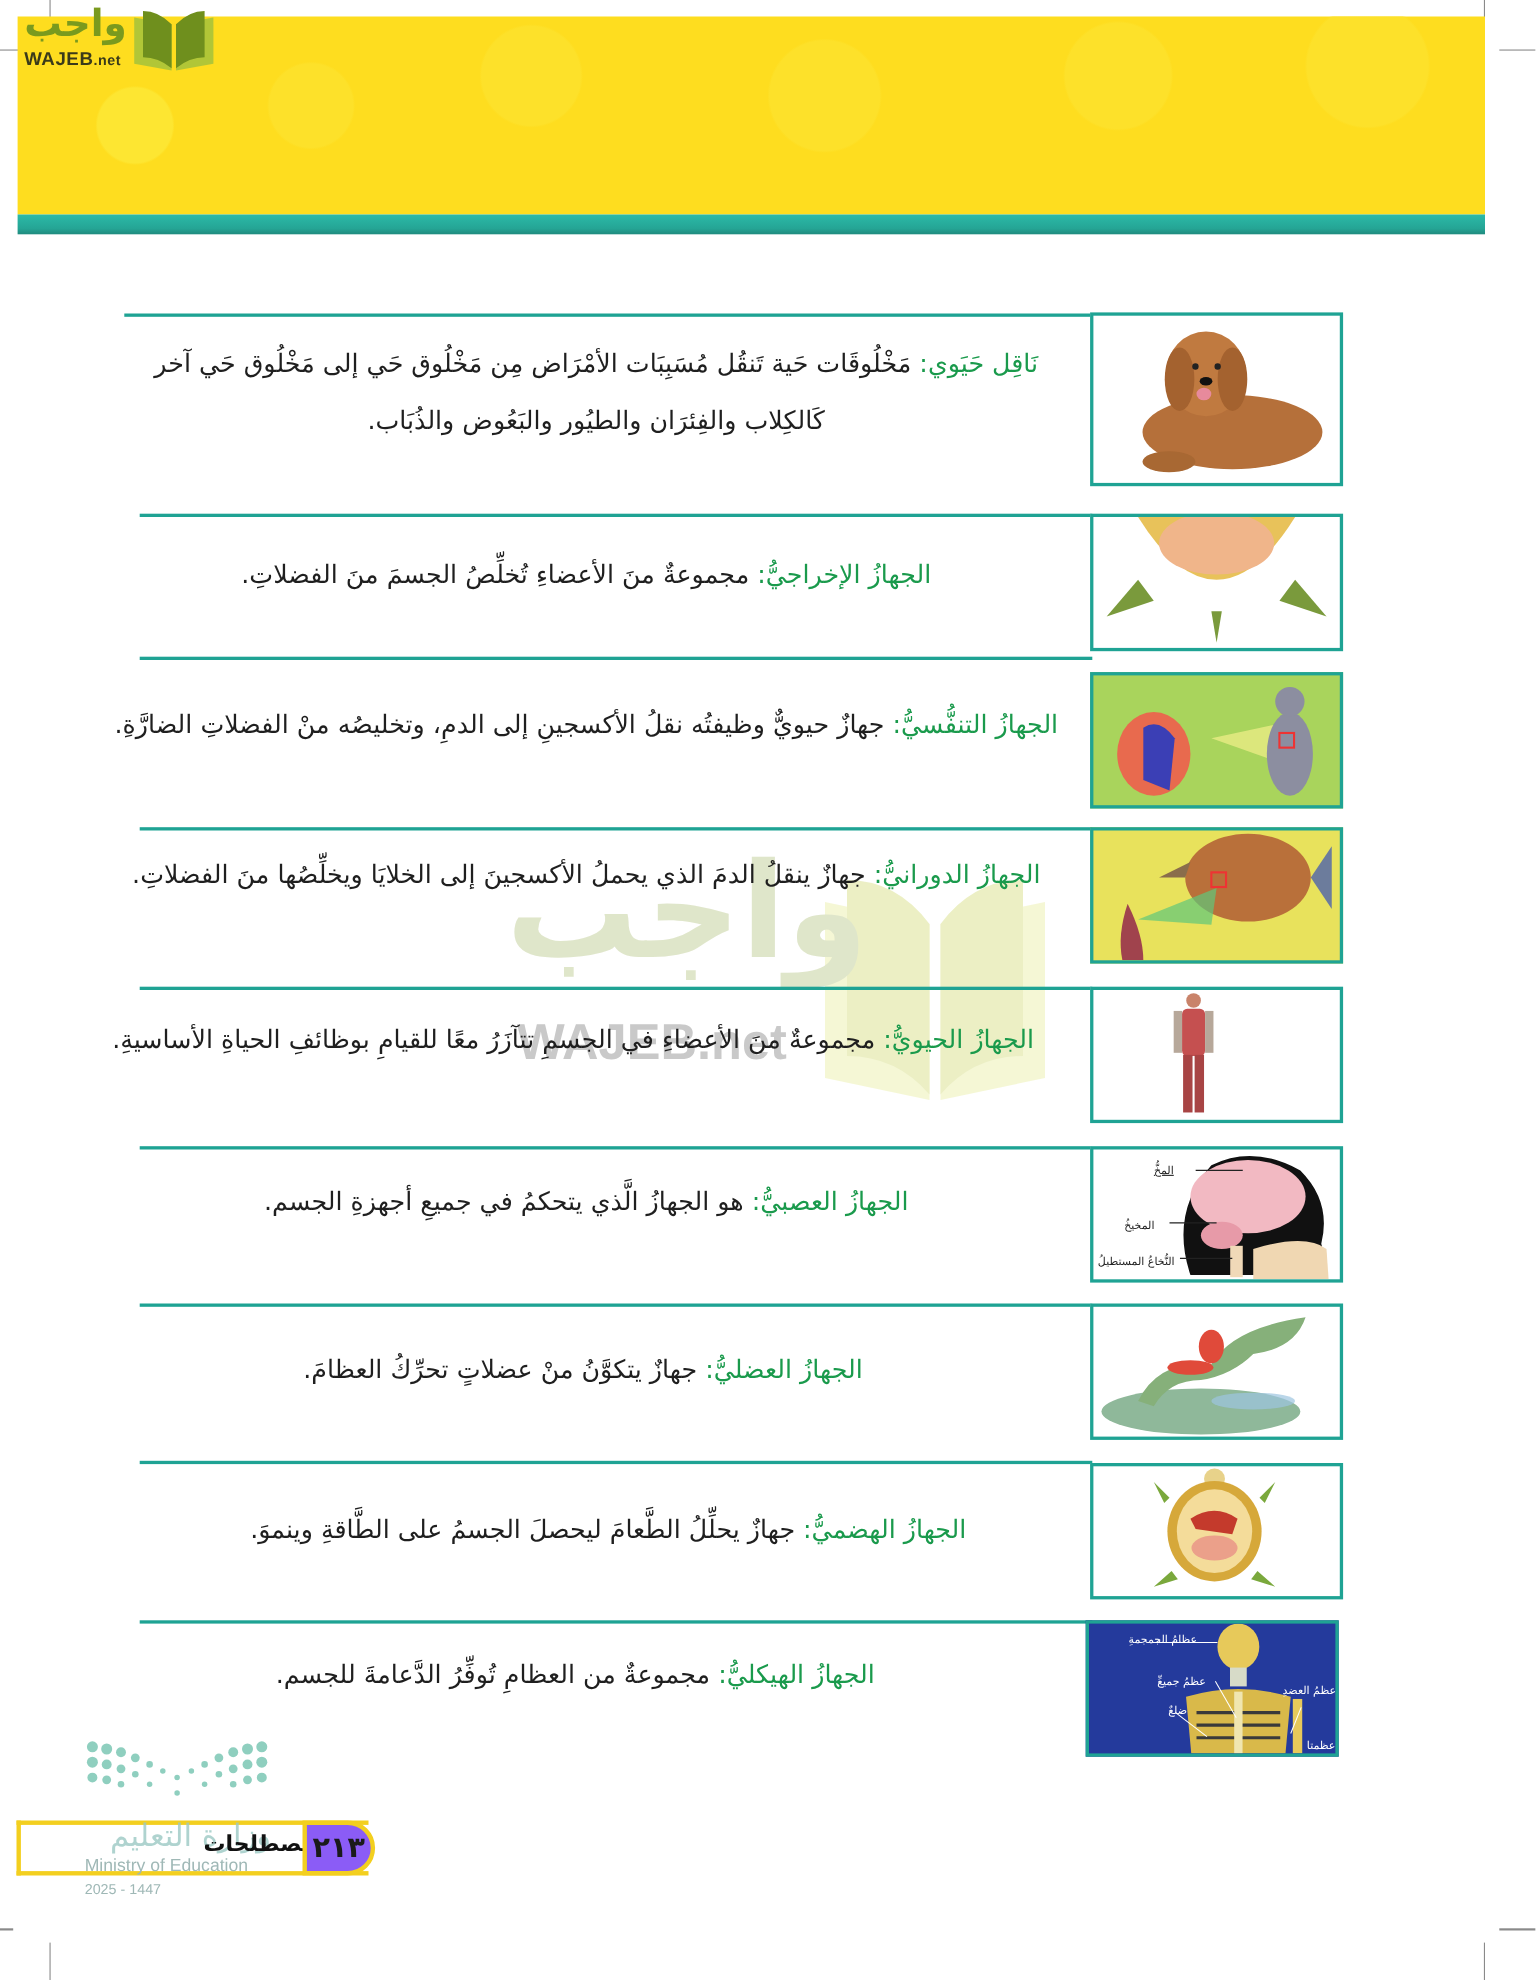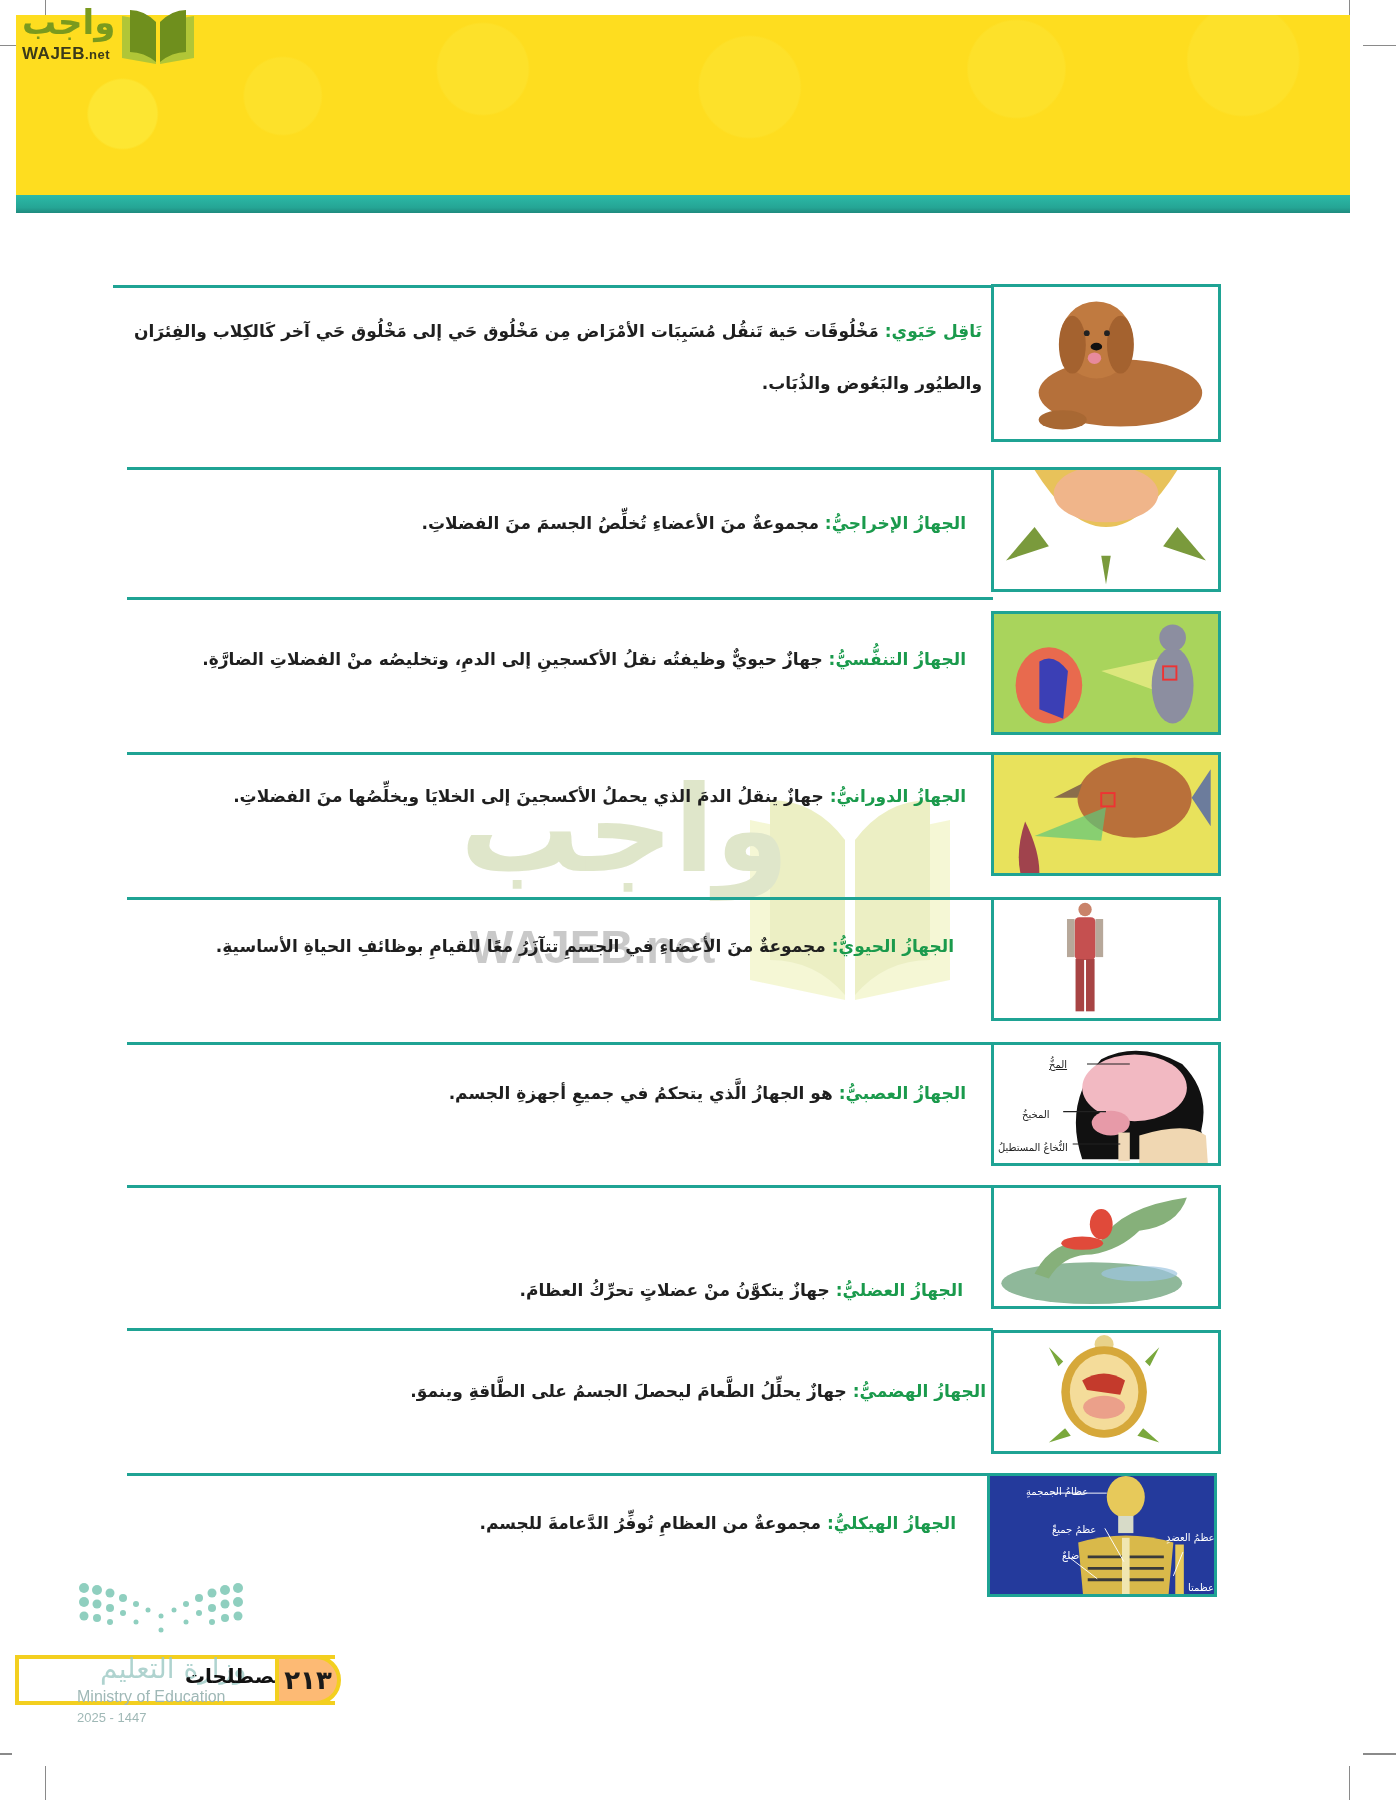--- a/index.html
+++ b/index.html
@@ -32,22 +32,22 @@
     color: #7a9a1e; direction: rtl; font-family: "DejaVu Sans", sans-serif;
   }
   .logo-en {
     position: absolute; left: 12px; top: 40px; font-size: 17px; font-weight: bold; color: #3a3a1a;
     font-family: "Liberation Sans", sans-serif; letter-spacing: 0.5px;
   }
   .logo-en small { font-size: 13px; font-weight: bold; }
   .logo-book { position: absolute; left: 108px; top: 2px; width: 80px; height: 60px; }
   .rule { position: absolute; height: 3px; background: #1fa394; }
   .term-text {
-    position: absolute; direction: rtl; text-align: right;
-    font-size: 17px; font-weight: bold; color: #1f1f1f; line-height: 52px;
+    position: absolute; direction: rtl; text-align: center;
+    font-size: 23px; font-weight: normal; color: #1f1f1f; line-height: 52px;
     font-family: "DejaVu Sans", sans-serif;
   }
   .term-text .term { color: #1a9a4c; }
   .pic {
     position: absolute; border: 3px solid #1fa394; box-sizing: border-box; overflow: hidden;
     background: #ffffff;
   }
   .pic svg { width: 100%; height: 100%; display: block; }
   .pic .lbl { position: absolute; font-size: 10px; color: #222; direction: rtl; white-space: nowrap; }
   .pic.blue .lbl { color: #ffffff; }
@@ -60,21 +60,21 @@
 
   
   .moe-dots { position: absolute; left: 76px; top: 1580px; width: 170px; height: 60px; }
   .footer-tab {
     position: absolute; left: 15px; top: 1655px; width: 320px; height: 50px;
     border: 4px solid #f3cf1f; border-right: none; box-sizing: border-box; background: #fff;
     border-radius: 0;
   }
   .footer-num {
     position: absolute; left: 275px; top: 1655px; width: 66px; height: 50px; box-sizing: border-box;
-    background: #fdba74; border: 4px solid #f3cf1f; border-radius: 0 26px 26px 0;
+    background: #8b5cf6; border: 4px solid #f3cf1f; border-radius: 0 26px 26px 0;
     color: #1a1a1a; font-weight: bold; font-size: 26px; text-align: center; line-height: 42px;
   }
   .footer-title {
     position: absolute; left: 145px; top: 1664px; font-size: 20px; font-weight: bold; color: #111; direction: rtl; margin-left: 40px;
   }
   .moe-ar { position: absolute; left: 76px; top: 1652px; font-size: 28px; color: #9cc9c4; direction: rtl; opacity: 0.8; margin-left: 24px; }
   .moe-en { position: absolute; left: 77px; top: 1688px; font-size: 16px; color: #9fb8b6; font-family: "Liberation Sans", sans-serif; }
   .moe-year { position: absolute; left: 77px; top: 1710px; font-size: 13px; color: #9fb8b6; font-family: "Liberation Sans", sans-serif; }
 </style>
 </head>
@@ -211,21 +211,21 @@
     <line x1="95" y1="20" x2="140" y2="20" stroke="#222" stroke-width="1.2"></line>
     <line x1="70" y1="70" x2="115" y2="70" stroke="#222" stroke-width="1.2"></line>
     <line x1="80" y1="104" x2="130" y2="104" stroke="#222" stroke-width="1.2"></line>
   </svg>
   <span class="lbl" style="left:55px;top:14px;text-decoration:underline;">المخُّ</span>
   <span class="lbl" style="left:28px;top:64px;">المخيخُ</span>
   <span class="lbl" style="left:4px;top:97px;text-align:center;">النُّخاعُ المستطيلُ</span>
 </div>
 
 <div class="rule" style="left:127px;top:1185px;width:866px;"></div>
-<div class="term-text" style="right:433px;top:1264px;width:866px;">
+<div class="term-text" style="right:433px;top:1220px;width:866px;">
   <span class="term">الجهازُ العضليُّ:</span>
   <span>جهازٌ يتكوَّنُ منْ عضلاتٍ تحرِّكُ العظامَ.</span>
 </div>
 <div class="pic" style="left:991px;top:1185px;width:230px;height:124px;">
   <svg viewBox="0 0 230 124">
     <ellipse cx="100" cy="100" rx="95" ry="22" fill="#8fb89a"></ellipse>
     <ellipse cx="150" cy="90" rx="40" ry="8" fill="#9cc5e0" opacity="0.7"></ellipse>
     <path d="M40 90 Q60 50 110 55 Q130 20 200 10 Q190 40 150 45 Q130 65 100 70 Q70 70 55 95 Z" fill="#86b07a"></path>
     <ellipse cx="110" cy="38" rx="12" ry="16" fill="#e04a3a"></ellipse>
     <ellipse cx="90" cy="58" rx="22" ry="7" fill="#e04a3a"></ellipse>

